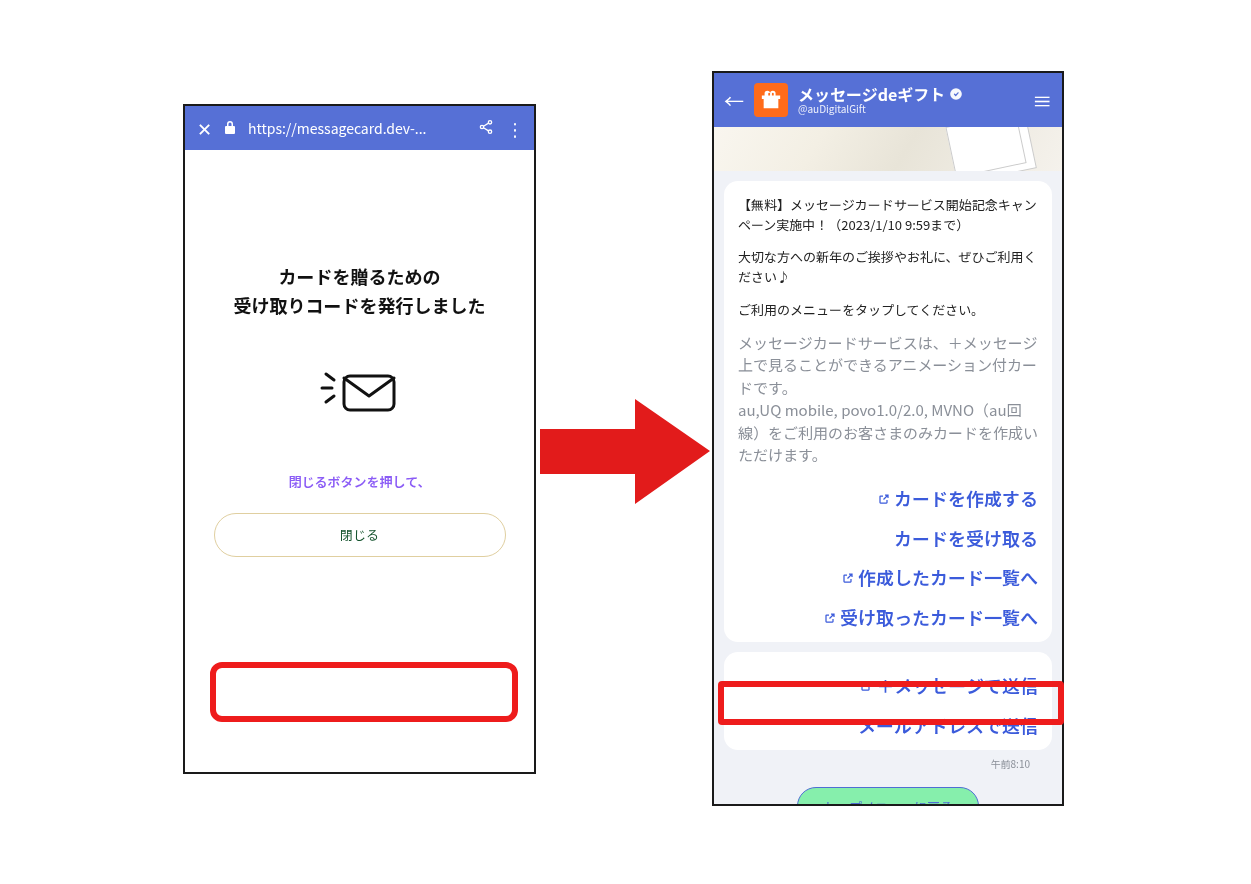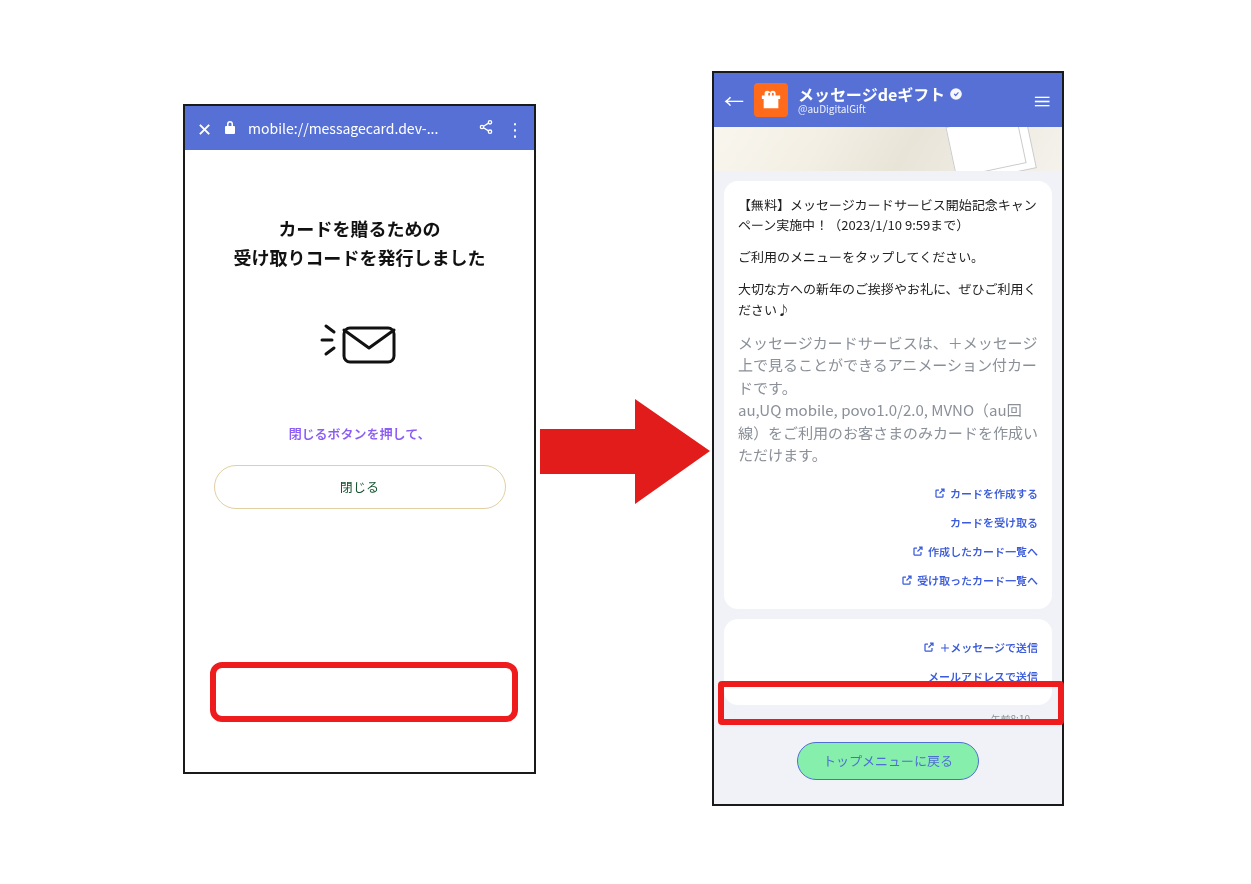--- a/index.html
+++ b/index.html
@@ -33,21 +33,21 @@
     color: #fff;
     font-size: 14px;
   }
   .left-topbar .close-x { font-size: 18px; }
   .left-topbar .lock { font-size: 13px; }
   .left-topbar .url { flex: 1; overflow: hidden; white-space: nowrap; text-overflow: ellipsis; }
   .left-topbar .share { font-size: 16px; }
   .left-topbar .dots { font-size: 18px; letter-spacing: -2px; }
 
   .left-body {
-    padding-top: 64px;
+    padding-top: 112px;
     text-align: center;
   }
   .left-body .heading {
     font-size: 18px;
     font-weight: 700;
     color: #111;
     line-height: 1.6;
   }
   .envelope-wrap { margin-top: 44px; display:flex; justify-content:center; }
   .left-body .subtext {
@@ -132,33 +132,33 @@
   .banner .deco {
     position:absolute; right:40px; top:-8px; width:70px; height:50px;
     background:#fff; border:1px solid #ccc; transform:rotate(-12deg);
     box-shadow: 10px 8px 0 -2px #fff, 10px 8px 0 -1px #ccc;
   }
 
   .bubble {
     background:#fff;
     border-radius:14px;
     margin:10px 10px 4px 10px;
-    padding:14px 14px 14px;
+    padding:14px 14px 4px;
     font-size:13px;
     color:#222;
     line-height:1.55;
   }
   .bubble .gray { color:#8a8f98; font-size:15px; line-height:1.5; }
   .bubble p { margin:0 0 12px; }
   .bubble p:last-child { margin-bottom:0; }
 
   .linkrow {
     text-align:right;
     color:#3b5bdb;
-    font-size:11px;
+    font-size:18px;
     font-weight:600;
     padding:6px 0;
     display:flex;
     justify-content:flex-end;
     align-items:center;
     gap:4px;
   }
   .ext-ico { display:inline-flex; }
 
   .timestamp {
@@ -197,21 +197,21 @@
 <body>
 
 <div class="phone-left">
   <div class="left-topbar">
     <span class="close-x">✕</span>
     <span class="lock">
       <svg width="12" height="14" viewBox="0 0 12 14">
           <path d="M3 6V4a3 3 0 016 0v2h1a1 1 0 011 1v6a1 1 0 01-1 1H2a1 1 0 01-1-1V7a1 1 0 011-1h1zm1.5 0h3V4a1.5 1.5 0 00-3 0v2z" fill="#fff"></path>
         </svg>
     </span>
-    <span class="url">mobile://messagecard.dev-...</span>
+    <span class="url">https://messagecard.dev-...</span>
     <span class="share">
       <svg width="16" height="16" viewBox="0 0 24 24" fill="none" stroke="#fff" stroke-width="2">
           <circle cx="18" cy="5" r="2.5"></circle>
           <circle cx="6" cy="12" r="2.5"></circle>
           <circle cx="18" cy="19" r="2.5"></circle>
           <line x1="8.2" y1="10.8" x2="15.8" y2="6.2"></line>
           <line x1="8.2" y1="13.2" x2="15.8" y2="17.8"></line>
         </svg>
     </span>
     <span class="dots">⋮</span>
@@ -271,22 +271,22 @@
     </div>
     <span class="burger">≡</span>
   </div>
 
   <div class="banner">
     <div class="deco"></div>
   </div>
 
   <div class="bubble">
     <p>【無料】メッセージカードサービス開始記念キャンペーン実施中！（2023/1/10 9:59まで）</p>
+    <p>大切な方への新年のご挨拶やお礼に、ぜひご利用ください♪</p>
     <p>ご利用のメニューをタップしてください。</p>
-    <p>大切な方への新年のご挨拶やお礼に、ぜひご利用ください♪</p>
     <p class="gray" style="white-space:pre-line">メッセージカードサービスは、＋メッセージ上で見ることができるアニメーション付カードです。
 au,UQ mobile, povo1.0/2.0, MVNO（au回線）をご利用のお客さまのみカードを作成いただけます。</p>
 
     <div class="linkrow">
       <span class="ext-ico">
           <svg width="12" height="12" viewBox="0 0 24 24" fill="none" stroke="#3b5bdb" stroke-width="2.5">
             <path d="M14 4h6v6M20 4l-9 9M18 14v5a1 1 0 01-1 1H5a1 1 0 01-1-1V7a1 1 0 011-1h5"></path>
           </svg>
         </span>
       <span>カードを作成する</span>

